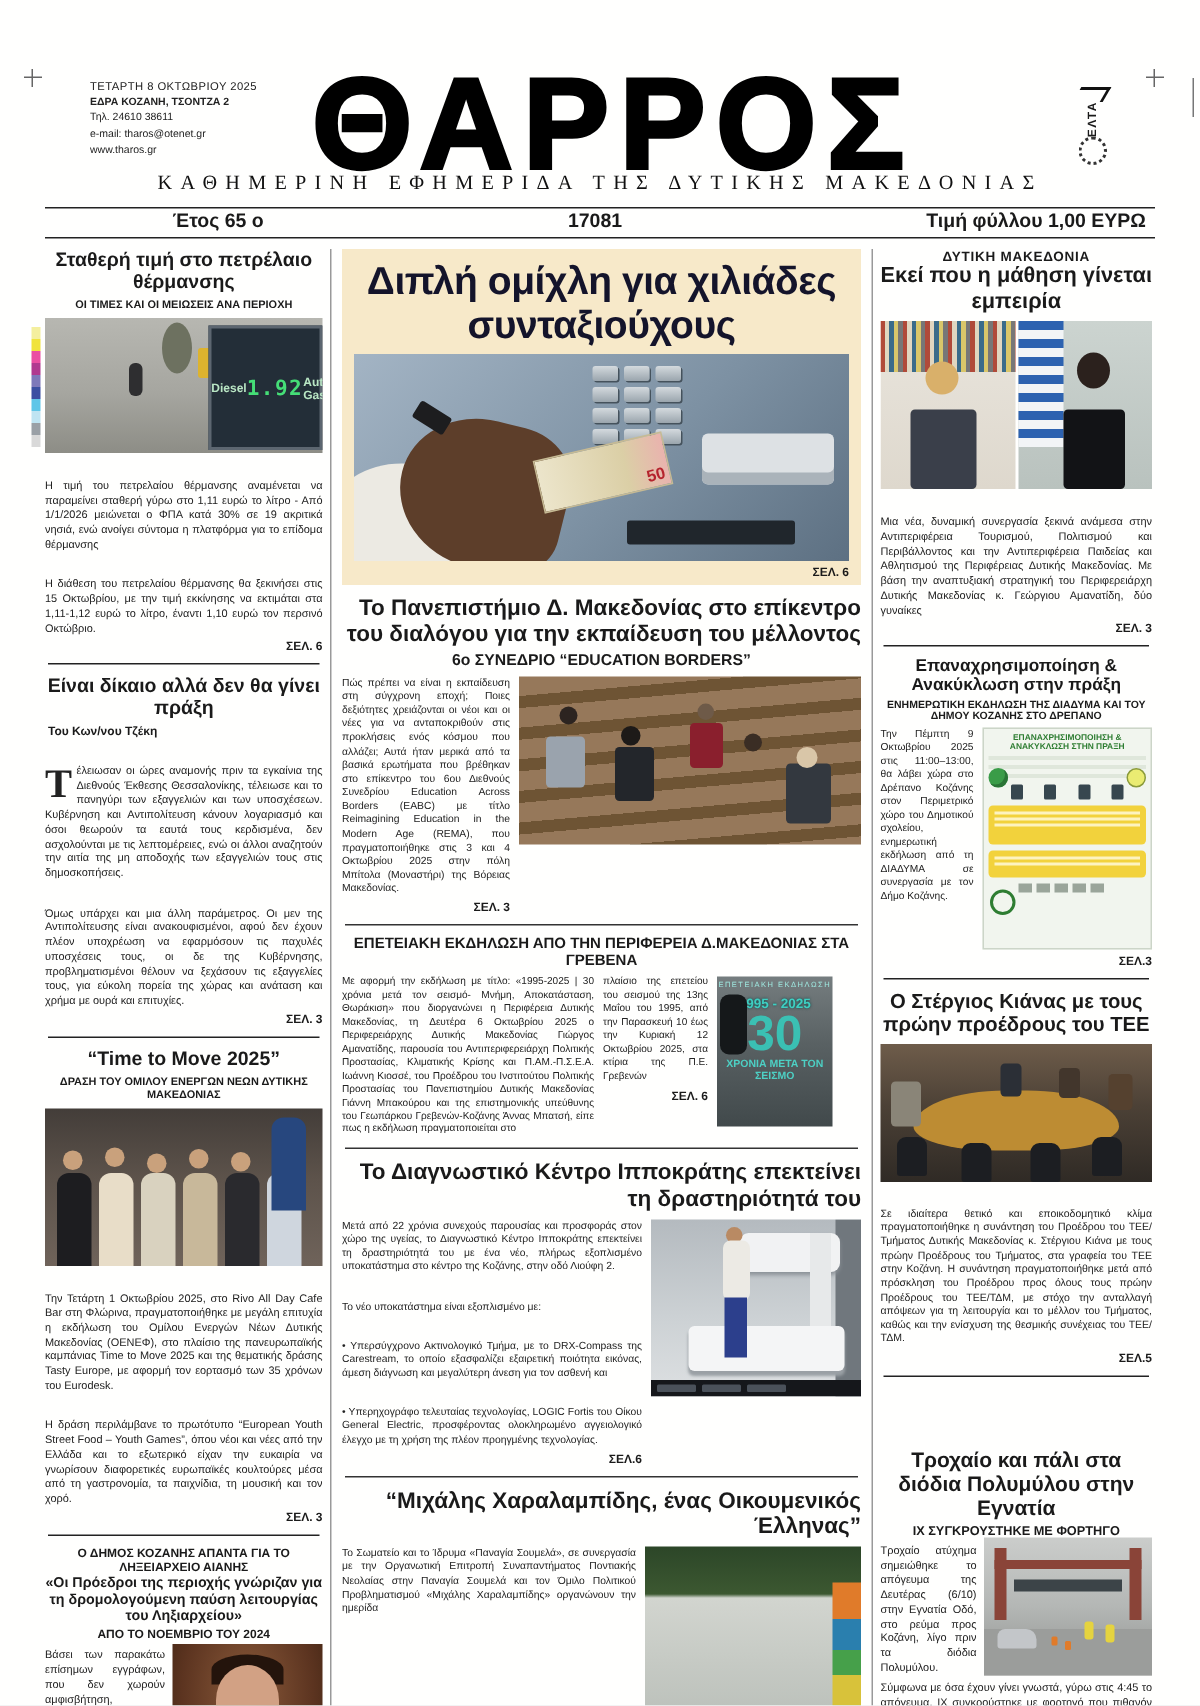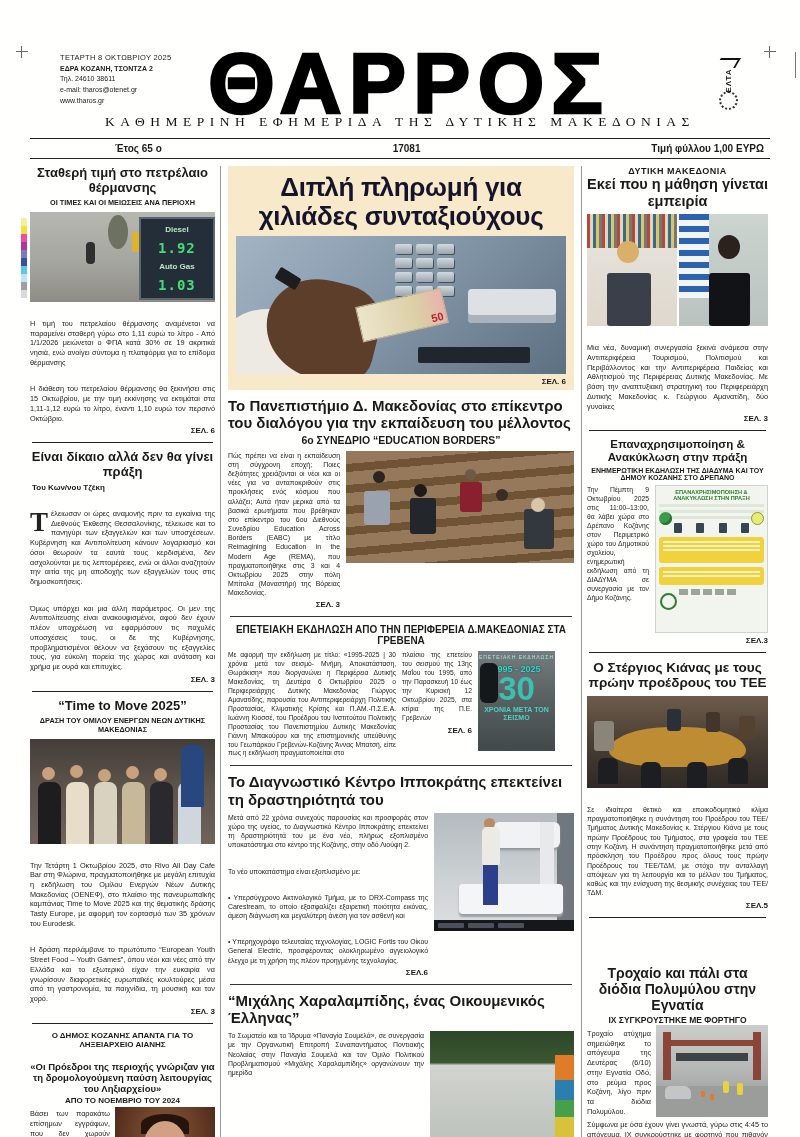--- a/index.html
+++ b/index.html
@@ -18,21 +18,21 @@
   .pubinfo .a{font-weight:bold;}
   .mast{position:absolute;left:208px;top:40px;font-size:86px;line-height:1;font-weight:900;
         letter-spacing:7px;color:#000;-webkit-text-stroke:2.5px #000;}
   .elta{position:absolute;left:716px;top:58px;text-align:center;}
   .elta .t{display:inline-block;transform:rotate(-90deg);font-size:8px;font-weight:bold;letter-spacing:1px;}
   .elta .hat{width:18px;height:8px;border-top:2px solid #111;border-right:2px solid #111;transform:skewX(-30deg);margin:0 auto 1px;}
   .elta .ring{width:15px;height:15px;border:2px dotted #333;border-radius:50%;margin:4px auto 0;}
   .mastsub{position:absolute;left:0;right:0;top:114px;text-align:center;
            font-family:"Liberation Serif",serif;font-size:13.5px;letter-spacing:5.5px;color:#111;}
   .band{position:absolute;left:30px;right:30px;top:138px;height:19px;border-top:1.5px solid #222;
-        border-bottom:1.5px solid #222;display:flex;align-items:center;font-size:10px;font-weight:bold;}
+        border-bottom:1.5px solid #222;display:flex;align-items:flex-start;font-size:13px;font-weight:bold;}
   .band .y{margin-left:85px;}
   .band .n{flex:1;text-align:center;}
   .band .p{margin-right:6px;}
   
   .content{position:absolute;left:30px;top:166px;width:740px;bottom:14px;display:grid;
            grid-template-columns:190px 362px 186px;}
   .colL{padding-right:5px;}
   .colC{border-left:1px solid #999;border-right:1px solid #999;padding:0 7px;}
   .colR{padding-left:5px;}
   .hr{border-top:1px solid #222;margin:7px 2px;}
@@ -42,32 +42,32 @@
   .body-s{font-size:7.3px;line-height:1.33;text-align:justify;margin-top:17px;color:#222;}
   .pageref{font-size:8px;font-weight:bold;text-align:right;margin-top:3px;}
   .byline{font-size:8px;font-weight:bold;margin:3px 0 2px 2px;}
   .dc{float:left;font-family:"Liberation Serif",serif;font-size:27px;line-height:.85;font-weight:bold;
       margin:2px 3px 0 0;}
   .ph{position:relative;overflow:hidden;margin-top:5px;}
   
   .lead{background:#f7e9c9;padding:7px 8px 4px;}
   .lead h1{margin:0;font-size:26px;line-height:1.12;font-weight:800;text-align:center;color:#14142b;letter-spacing:-.3px;}
   .lead .sh{font-size:15.2px;line-height:1.12;font-weight:800;text-align:center;color:#101015;margin-top:6px;}
-  .h-c{font-size:15px;line-height:1.15;font-weight:bold;text-align:left;}
+  .h-c{font-size:15px;line-height:1.15;font-weight:bold;text-align:right;}
   .sub-c{font-size:10.5px;font-weight:bold;text-align:center;margin-top:2px;}
   .row{display:flex;gap:6px;margin-top:5px;}
   .h-r{font-size:13.5px;line-height:1.15;font-weight:bold;text-align:center;}
   .kick{font-size:9px;font-weight:bold;text-align:center;letter-spacing:.5px;}
   
   .ph-petrol{height:90px;background:linear-gradient(180deg,#b7b7b1,#a6a6a0 55%,#8d8d86);}
   .ph-petrol .tree{position:absolute;left:42%;top:4%;width:20px;height:34px;background:#6d7160;border-radius:50%;}
   .ph-petrol .bus{position:absolute;left:55%;top:22%;width:24px;height:20px;background:#ddb32e;border-radius:2px;}
   .ph-petrol .cyc{position:absolute;left:30%;top:34%;width:9px;height:22px;background:#2e2e30;border-radius:4px;}
   .ph-petrol .sign{position:absolute;right:0;top:6%;width:39%;height:88%;background:#232e38;border:2px solid #5c6670;
-                   display:flex;flex-direction:column;align-items:center;justify-content:space-evenly;}
+                   display:flex;align-items:center;justify-content:space-evenly;}
   .ph-petrol .lbl{color:#b9e6c4;font-size:8px;font-weight:bold;}
   .ph-petrol .dig{color:#45de77;font-family:"DejaVu Sans Mono",monospace;font-size:14px;font-weight:bold;letter-spacing:1px;}
   
   .ph-atm{height:138px;background:linear-gradient(135deg,#a3b4c4,#7e92a4 55%,#5d7082);}
   .keys{position:absolute;right:34%;top:6%;display:grid;grid-template-columns:repeat(3,17px);gap:4px;}
   .keys span{height:10px;background:linear-gradient(180deg,#d4dade,#9aa5ad);border-radius:2px;box-shadow:1px 1px 0 #45525c;}
   .slot{position:absolute;right:3%;top:38%;width:88px;height:34px;background:#dde1e4;border-radius:4px;box-shadow:inset 0 -8px 0 #aab3ba;}
   .sleeve{position:absolute;left:-4%;bottom:-8%;width:34%;height:55%;background:#eceae3;border-radius:40% 60% 20% 20%;}
   .hand{position:absolute;left:9%;bottom:-4%;width:34%;height:72%;background:#5d3e2a;border-radius:58% 42% 38% 62%;transform:rotate(14deg);}
   .watch{position:absolute;left:12%;top:26%;width:24px;height:13px;background:#1d1d1f;transform:rotate(32deg);border-radius:2px;}
@@ -245,38 +245,38 @@
           <span class="euflag" style="bottom:auto;"></span>
         </div>
         <p class="body-s">Την Τετάρτη 1 Οκτωβρίου 2025, στο Rivo All Day Cafe Bar στη Φλώρινα, πραγματοποιήθηκε με μεγάλη επιτυχία η εκδήλωση του Ομίλου Ενεργών Νέων Δυτικής Μακεδονίας (ΟΕΝΕΦ), στο πλαίσιο της πανευρωπαϊκής καμπάνιας Time to Move 2025 και της θεματικής δράσης Tasty Europe, με αφορμή τον εορτασμό των 35 χρόνων του Eurodesk.</p>
         <p class="body-s">Η δράση περιλάμβανε το πρωτότυπο “European Youth Street Food – Youth Games”, όπου νέοι και νέες από την Ελλάδα και το εξωτερικό είχαν την ευκαιρία να γνωρίσουν διαφορετικές ευρωπαϊκές κουλτούρες μέσα από τη γαστρονομία, τα παιχνίδια, τη μουσική και τον χορό.</p>
         <div class="pageref">ΣΕΛ. 3</div>
       </div>
       <div class="hr"></div>
 
       <div>
         <div class="sub-s" style="font-size:8px;">Ο ΔΗΜΟΣ ΚΟΖΑΝΗΣ ΑΠΑΝΤΑ ΓΙΑ ΤΟ ΛΗΞΕΙΑΡΧΕΙΟ ΑΙΑΝΗΣ</div>
-        <h2 class="h-l" style="font-size:9.5px;margin-top:13px;">«Οι Πρόεδροι της περιοχής γνώριζαν για τη δρομολογούμενη παύση λειτουργίας του Ληξιαρχείου»</h2>
+        <h2 class="h-l" style="font-size:9.5px;margin-top:2px;">«Οι Πρόεδροι της περιοχής γνώριζαν για τη δρομολογούμενη παύση λειτουργίας του Ληξιαρχείου»</h2>
         <div class="sub-s" style="font-size:8px;">ΑΠΟ ΤΟ ΝΟΕΜΒΡΙΟ  ΤΟΥ 2024</div>
         <div class="ph-mayor ph">
           <span class="hair"></span>
           <span class="face"></span>
           <span class="suit"></span>
           <span class="shirt"></span>
           <span class="tie"></span>
         </div>
         <p class="wrapbody">Βάσει των παρακάτω επίσημων εγγράφων, που δεν χωρούν αμφισβήτηση, αποδεικνύεται ξεκάθαρα ότι όλοι οι Πρόεδροι της Δημοτικής Ενότητας Αιανής γνώριζαν πολύ καλά από τις 25 Νοεμβρίου του 2024 για τη δρομολογούμενη παύση λειτουργίας του Ληξιαρχείου Αιανής, όπως ενημερώθηκαν τότε με επίσημη επιστολή από το Γραφείο Δημάρχου</p>
 
         <div class="clear"></div>
       </div>
     </div>
 
     <div class="colC">
       <div class="lead">
-        <h1>Διπλή πληρωμή για χιλιάδες συνταξιούχους</h1>
+        <h1>Διπλή ομίχλη για χιλιάδες συνταξιούχους</h1>
         <div class="ph ph-atm">
           <div class="keys">
             <span></span>
               <span></span>
               <span></span>
               <span></span>
               <span></span>
               <span></span>
             <span></span>
               <span></span>

